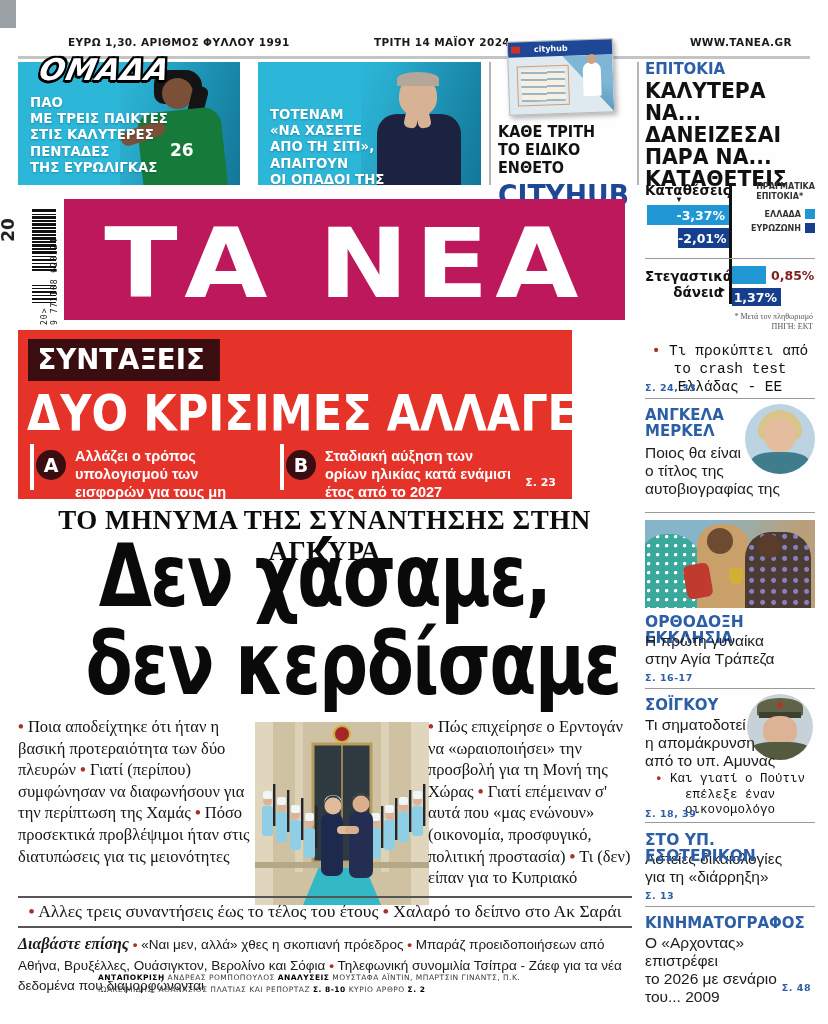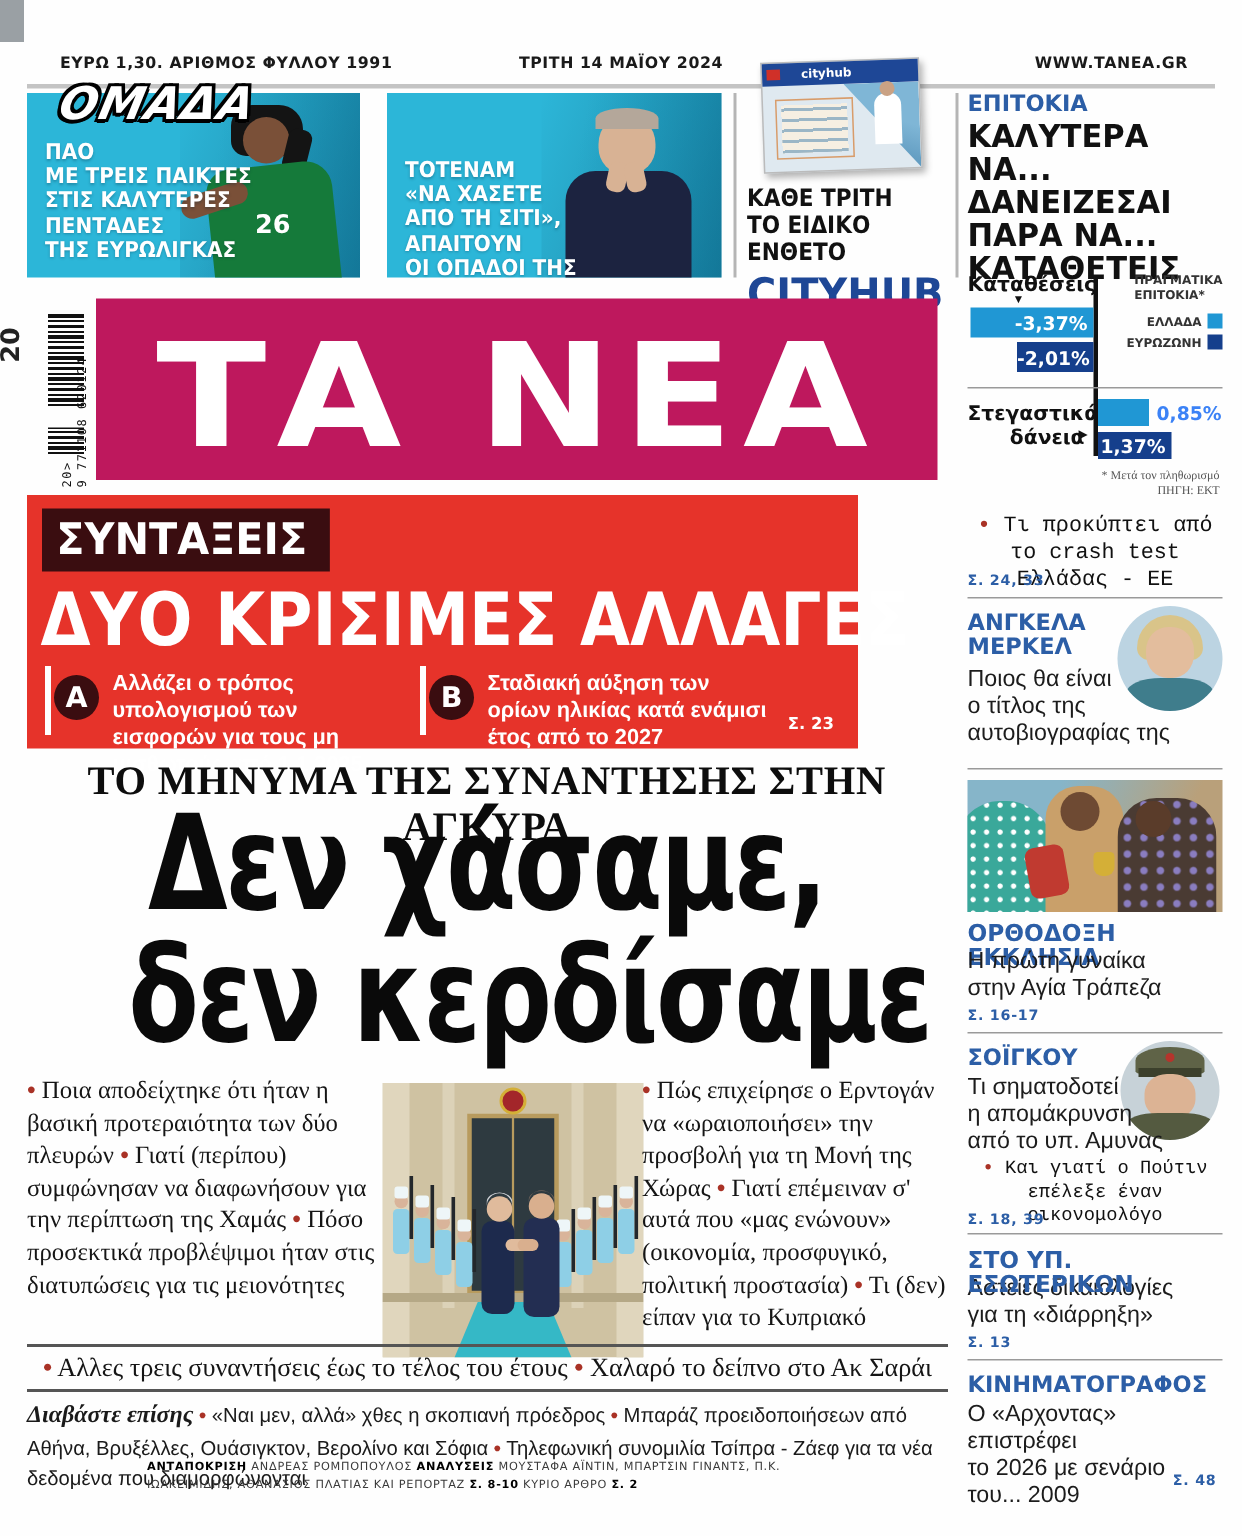--- a/index.html
+++ b/index.html
@@ -6,21 +6,21 @@
   .page{position:relative;width:828px;height:1024px;background:#fefefe;overflow:hidden;
         font-family:"Liberation Sans",sans-serif;color:#111;margin:0 auto;}
   .abs{position:absolute;}
   .pl{white-space:pre-line;}
   .rule{background:#c4c4c4;height:3px;}
   .thinrule{background:#555;height:1.5px;}
   .vline{background:#b5b5b5;width:1.5px;}
   .sdiv{background:#9a9a9a;height:1px;}
 
   
-  .topbar{font-family:"DejaVu Sans",sans-serif;font-weight:bold;font-size:10.5px;letter-spacing:.4px;color:#1a1a1a;}
+  .topbar{font-family:"DejaVu Sans",sans-serif;font-weight:bold;font-size:10.5px;letter-spacing:.4px;color:#1a1a1a;margin-left:28px;}
 
   
   .teal{background:linear-gradient(100deg,#2cb6d8 55%,#1d9fc4 100%);}
   .sporttext{color:#fff;font-family:"DejaVu Sans",sans-serif;font-weight:bold;font-size:14.5px;line-height:1.12;
              transform:scaleX(.92);transform-origin:left top;text-shadow:0 1px 2px rgba(0,40,60,.3);}
   .omada{font-family:"DejaVu Sans",sans-serif;font-weight:bold;font-style:italic;font-size:30px;color:#fff;
          letter-spacing:1px;transform:skewX(-12deg);
          text-shadow:-2px -2px 0 #000,2px -2px 0 #000,-2px 2px 0 #000,2px 2px 0 #000,0 3px 0 #000;}
 
   
@@ -50,21 +50,21 @@
 
   
   .chart{position:absolute;width:170px;height:135px;}
   .cglabel{font-family:"DejaVu Sans",sans-serif;font-weight:bold;font-size:13.5px;color:#111;}
   .ctitle{font-family:"DejaVu Sans",sans-serif;font-weight:bold;font-size:8px;color:#333;line-height:1.25;}
   .axis{position:absolute;background:#111;}
   .bar{position:absolute;display:flex;align-items:center;}
   .bar-light{background:#2097d4;}
   .bar-dark{background:#153f8c;}
   .barval{color:#fff;font-family:"DejaVu Sans",sans-serif;font-weight:bold;font-size:12.5px;width:100%;text-align:right;padding-right:4px;}
-  .barval-out{color:#3b82f6;font-family:"DejaVu Sans",sans-serif;font-weight:bold;font-size:12.5px;}
+  .barval-out{color:#7f1d1d;font-family:"DejaVu Sans",sans-serif;font-weight:bold;font-size:12.5px;}
   .legrow{display:flex;align-items:center;justify-content:flex-end;gap:4px;font-family:"DejaVu Sans",sans-serif;font-weight:bold;font-size:8px;color:#333;margin-bottom:4px;}
   .sq{width:10px;height:10px;}
   .sq-light{background:#2097d4;}
   .sq-dark{background:#153f8c;}
   .chnote{font-size:8px;color:#555;text-align:right;line-height:1.3;font-family:"Liberation Serif",serif;}
 
   
   .mast{background:#be185d;display:flex;align-items:flex-end;justify-content:center;}
   .masttitle{font-family:"DejaVu Sans",sans-serif;font-weight:bold;font-size:96px;color:#fff;letter-spacing:6px;
              transform:scaleX(1.12);white-space:nowrap;}

